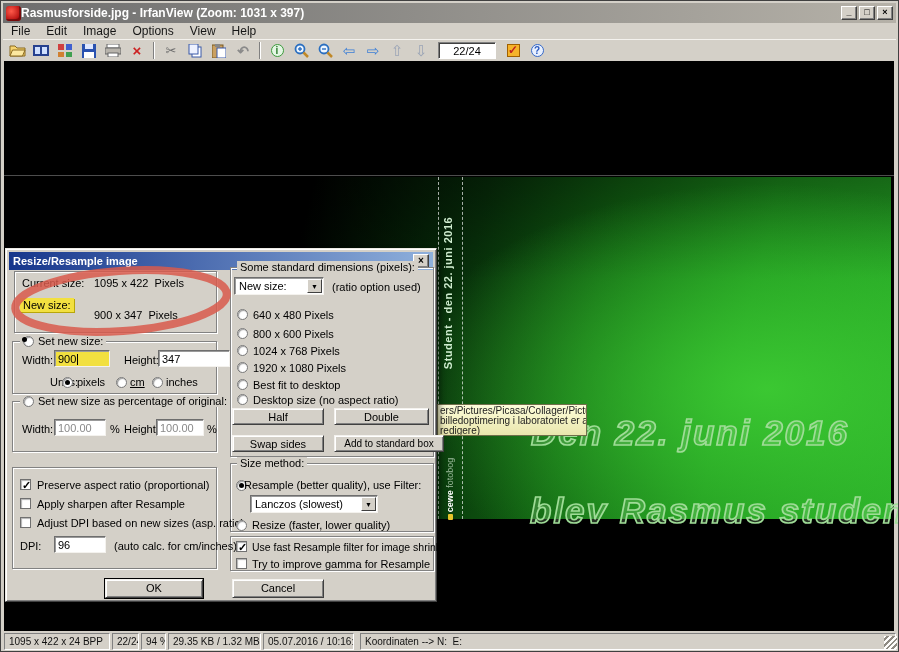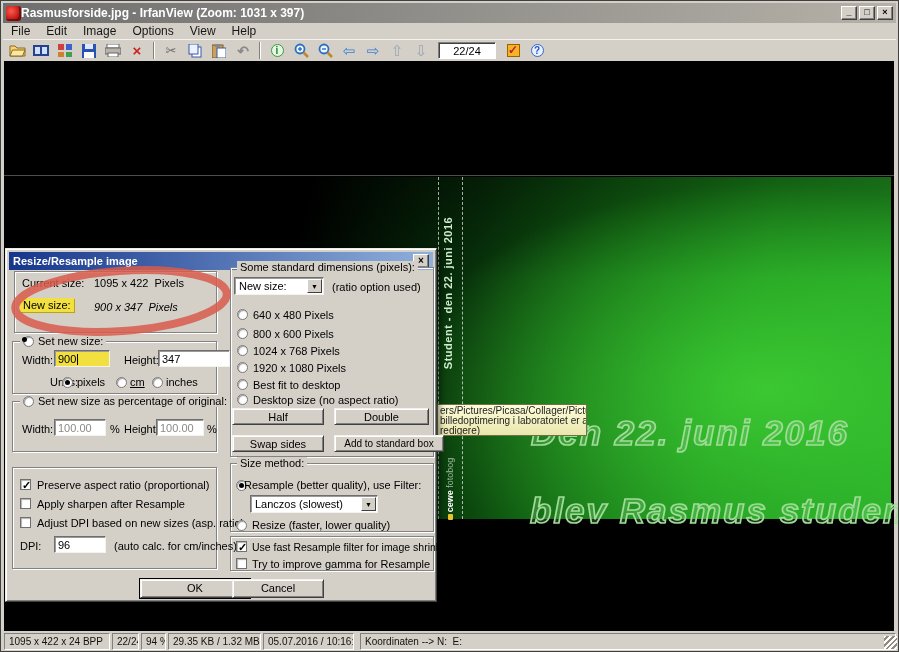--- a/index.html
+++ b/index.html
@@ -245,21 +245,21 @@
   <div class="dialog">
     <div class="dlg-titlebar">
       <span class="dlg-title">Resize/Resample image</span>
       <span class="dlg-close">×</span>
     </div>
 
     <div class="gb" style="left:8px; top:22px; width:203px; height:62px;"></div>
     <span class="lbl" style="left:16px; top:28px;">Current size:</span>
     <span class="lbl" style="left:88px; top:28px;">1095 x 422  Pixels</span>
     <span class="lbl" style="left:14px; top:49px; background:#f2e040; padding:1px 3px; box-shadow:1px 1px 0 #b8a60a;">New size:</span>
-    <span class="lbl" style="left:88px; top:52px;font-style:italic;">900 x 347  Pixels</span>
+    <span class="lbl" style="left:88px; top:60px;">900 x 347  Pixels</span>
     <svg class="ellipse-svg" width="232" height="76">
       <ellipse cx="115" cy="38" rx="106" ry="30" fill="none" stroke="#d85a4c" stroke-width="8" opacity="0.85" transform="rotate(-4 115 38)"></ellipse>
     </svg>
 
     <div class="gb" style="left:6px; top:92px; width:205px; height:53px;"></div>
     <span class="legend" style="left:14px; top:86px;">
         <span class="radio on"></span>
         <span>Set new size:</span>
       </span>
     <span class="lbl" style="left:16px; top:105px;">Width:</span>
@@ -331,21 +331,21 @@
     </span>
     <span class="radio" style="left:230px; top:271px;"></span>
     <span class="lbl" style="left:246px; top:270px;">Resize (faster, lower quality)</span>
 
     <div class="gb" style="left:224px; top:287px; width:204px; height:35px;"></div>
     <span class="cb on" style="left:230px; top:292px;"></span>
     <span class="lbl" style="left:246px; top:292px; font-size:10.5px;">Use fast Resample filter for image shrinking</span>
     <span class="cb" style="left:230px; top:309px;"></span>
     <span class="lbl" style="left:246px; top:309px;">Try to improve gamma for Resample</span>
 
-    <span class="btn default" style="left:99px; top:330px; width:110px; height:19px;margin-left:35px;">OK</span>
+    <span class="btn default" style="left:99px; top:330px; width:98px; height:19px;">OK</span>
     <span class="btn" style="left:226px; top:330px; width:92px; height:19px;">Cancel</span>
   </div>
 
   <div class="statusbar">
     <span class="seg" style="left:1px; width:106px;">1095 x 422 x 24 BPP</span>
     <span class="seg" style="left:109px; width:27px;">22/24</span>
     <span class="seg" style="left:138px; width:25px;">94 %</span>
     <span class="seg" style="left:165px; width:93px;">29.35 KB / 1.32 MB</span>
     <span class="seg" style="left:260px; width:91px;">05.07.2016 / 10:16:14</span>
     <span class="seg" style="left:357px; width:536px;">Koordinaten --&gt; N:  E:</span>

